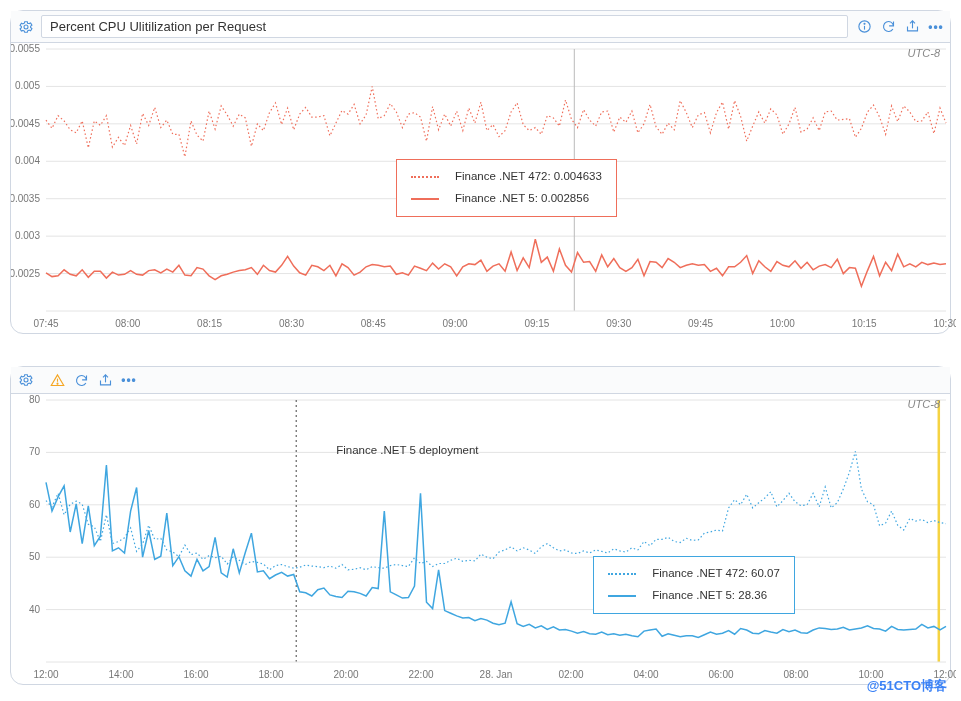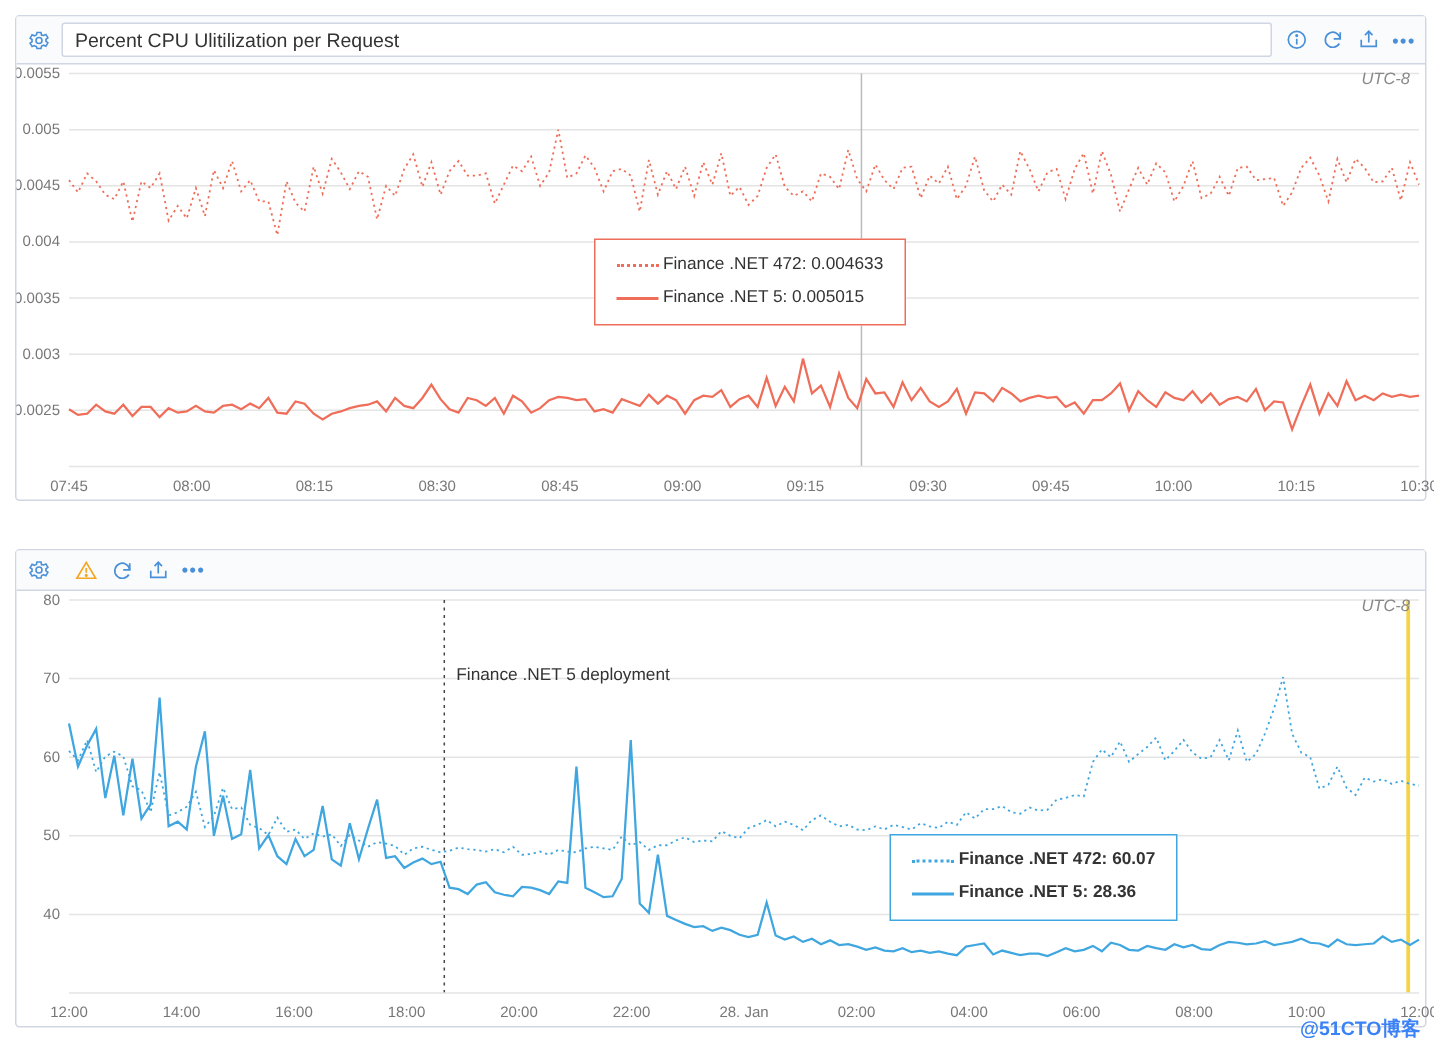--- a/index.html
+++ b/index.html
@@ -2,21 +2,21 @@
 <html><head>
 <meta charset="utf-8">
 <style>
   * { box-sizing: border-box; }
   body {
     margin: 0; padding: 10px 10px 20px 10px;
     font-family: -apple-system, BlinkMacSystemFont, "Segoe UI", Arial, sans-serif;
     font-size: 12px; color: #333; background: #fff; width: 961px;
   }
   .panel {
-    border: 1px solid #d0d7e2; border-radius: 3px; background: #fff;
+    border: 1px solid #d0d7e2; border-radius: 13px; background: #fff;
     margin-bottom: 32px;
   }
   .panel-header {
     display: flex; align-items: center; padding: 4px 6px;
     border-bottom: 1px solid #d0d7e2; background: #fafbfc;
   }
   .gear-icon {
     width: 18px; height: 18px; display: flex; align-items: center; justify-content: center;
     color: #4a90d9; margin-right: 6px; flex: 0 0 auto;
   }
@@ -34,26 +34,26 @@
     position: relative; width: 100%; overflow: visible;
   }
   .chart-svg { display: block; }
   .tz-label {
     position: absolute; top: 4px; right: 10px; font-size: 11px; color: #888; font-style: italic;
   }
   .legend-box {
     position: absolute; border: 1px solid; background: #fff;
     font-size: 11.5px; line-height: 1.9; padding: 6px 14px;
   }
-  .legend-row { display: flex; align-items: center; gap: 3px; white-space: nowrap;}
+  .legend-row { display: flex; align-items: center; gap: 16px; white-space: nowrap;}
   .swatch { width: 28px; height: 0; border-top-width: 2px; }
   .swatch.dotted { border-top-style: dotted; }
   .swatch.solid  { border-top-style: solid; }
   .anno-label {
-    position: absolute; font-size: 11.5px; color: #333; background: transparent;
+    position: absolute; font-size: 11.5px; color: #333; background: transparent; margin-left: 32px;
   }
   .watermark {
     position: fixed; right: 14px; bottom: 6px; color: #3b82f6; font-size: 13px; font-weight: bold;
   }
 </style>
 </head>
 <body>
 
 <div class="panel">
   <div class="panel-header">
@@ -122,21 +122,21 @@
         <path d="M35.0 229.8 L41.0 233.6 L47.1 232.8 L53.1 226.8 L59.2 231.3 L65.2 232.8 L71.2 226.8 L77.3 234.3 L83.3 228.3 L89.4 228.3 L95.4 235.1 L101.4 229.1 L107.5 232.1 L113.5 231.3 L119.6 227.6 L125.6 231.3 L131.6 232.1 L137.7 227.6 L143.7 226.8 L149.8 229.8 L155.8 226.1 L161.8 229.1 L167.9 222.3 L173.9 232.1 L180.0 232.8 L186.0 224.6 L192.0 226.1 L198.1 232.8 L204.1 236.6 L210.2 232.8 L216.2 231.3 L222.2 229.1 L228.3 227.6 L234.3 226.8 L240.4 224.6 L246.4 231.3 L252.4 222.3 L258.5 227.6 L264.5 229.1 L270.6 222.3 L276.6 213.4 L282.7 223.1 L288.7 229.8 L294.7 232.1 L300.8 222.3 L306.8 223.8 L312.9 227.6 L318.9 222.3 L324.9 232.8 L331.0 220.8 L337.0 224.6 L343.1 232.1 L349.1 229.1 L355.1 223.8 L361.2 221.6 L367.2 222.3 L373.3 223.8 L379.3 223.1 L385.3 231.3 L391.4 229.8 L397.4 232.1 L403.5 223.1 L409.5 225.3 L415.5 227.6 L421.6 220.1 L427.6 226.1 L433.7 220.8 L439.7 223.8 L445.7 232.8 L451.8 223.8 L457.8 220.8 L463.9 221.6 L469.9 217.1 L475.9 228.3 L482.0 223.1 L488.0 220.8 L494.1 228.3 L500.1 208.9 L506.1 227.6 L512.2 214.9 L518.2 224.6 L524.3 196.1 L530.3 219.3 L536.3 214.1 L542.4 228.3 L548.4 205.9 L554.5 222.3 L560.5 229.1 L566.5 209.6 L572.6 219.3 L578.6 218.6 L584.7 228.3 L590.7 211.9 L596.7 223.8 L602.8 215.6 L608.8 224.6 L614.9 228.3 L620.9 224.6 L626.9 216.3 L633.0 232.8 L639.0 218.6 L645.1 219.3 L651.1 224.6 L657.1 215.6 L663.2 219.3 L669.2 224.6 L675.3 222.3 L681.3 220.8 L687.3 222.3 L693.4 221.6 L699.4 228.3 L705.5 225.3 L711.5 232.8 L717.6 223.8 L723.6 223.8 L729.6 219.3 L735.7 212.6 L741.7 230.6 L747.8 217.8 L753.8 223.8 L759.8 228.3 L765.9 218.6 L771.9 222.3 L778.0 223.8 L784.0 217.8 L790.0 225.3 L796.1 219.3 L802.1 226.8 L808.2 223.1 L814.2 221.6 L820.2 224.6 L826.3 216.3 L832.3 230.6 L838.4 224.6 L844.4 225.3 L850.4 243.3 L856.5 227.6 L862.5 213.4 L868.6 232.8 L874.6 219.3 L880.6 227.6 L886.7 211.1 L892.7 223.8 L898.8 220.8 L904.8 223.8 L910.8 219.3 L916.9 221.6 L922.9 220.1 L929.0 221.6 L935.0 220.8 " fill="none" stroke="#ef6e5a" stroke-width="1.5"></path>
         <line x1="35" y1="268" x2="935" y2="268" stroke="#e4e4e4"></line>
       </svg>
     <div class="legend-box" id="legend1" style="left: 41%; top: 40%; border-color: rgb(239, 110, 90);">
       <div class="legend-row">
         <span class="swatch dotted" id="sw1a" style="border-color: rgb(239, 110, 90);"></span>
         <span>Finance .NET 472: 0.004633</span>
       </div>
       <div class="legend-row">
         <span class="swatch solid" id="sw1b" style="border-color: rgb(239, 110, 90);"></span>
-        <span>Finance .NET 5: 0.005015</span>
+        <span>Finance .NET 5: 0.002856</span>
       </div>
     </div>
   </div>
 </div>
 
 <div class="panel">
   <div class="panel-header">
     <span class="gear-icon">
       <svg viewBox="0 0 24 24" width="16" height="16" fill="none" stroke="currentColor" stroke-width="1.6">
           <circle cx="12" cy="12" r="3"></circle>
@@ -192,21 +192,21 @@
         <text x="710" y="284" text-anchor="middle" font-size="10" fill="#777">06:00</text>
         <text x="785" y="284" text-anchor="middle" font-size="10" fill="#777">08:00</text>
         <text x="860" y="284" text-anchor="middle" font-size="10" fill="#777">10:00</text>
         <text x="935" y="284" text-anchor="middle" font-size="10" fill="#777">12:00</text>
         <line x1="285.20000000000005" y1="6" x2="285.20000000000005" y2="268" stroke="#444" stroke-width="1" stroke-dasharray="2 3"></line>
         <line x1="927.8" y1="6" x2="927.8" y2="268" stroke="#f5d342" stroke-width="2.5"></line>
         <path d="M35.0 106.6 L41.0 112.9 L47.1 99.3 L53.1 120.8 L59.2 110.3 L65.2 107.1 L71.2 110.3 L77.3 130.2 L83.3 132.8 L89.4 147.5 L95.4 120.8 L101.4 149.6 L107.5 147.5 L113.5 143.8 L119.6 133.9 L125.6 157.4 L131.6 150.1 L137.7 131.2 L143.7 145.4 L149.8 144.3 L155.8 155.9 L161.8 158.0 L167.9 162.7 L173.9 151.1 L180.0 160.6 L186.0 159.0 L192.0 165.3 L198.1 161.6 L204.1 163.7 L210.2 162.2 L216.2 170.0 L222.2 162.7 L228.3 166.3 L234.3 170.5 L240.4 167.4 L246.4 168.4 L252.4 170.0 L258.5 175.8 L264.5 171.6 L270.6 170.5 L276.6 172.6 L282.7 174.2 L288.7 173.2 L294.7 171.1 L300.8 172.1 L306.8 172.6 L312.9 173.7 L318.9 172.1 L324.9 174.2 L331.0 170.5 L337.0 175.8 L343.1 175.3 L349.1 173.7 L355.1 175.8 L361.2 172.6 L367.2 173.7 L373.3 174.2 L379.3 171.6 L385.3 170.5 L391.4 171.6 L397.4 172.6 L403.5 163.7 L409.5 169.5 L415.5 167.4 L421.6 172.6 L427.6 169.5 L433.7 169.5 L439.7 166.3 L445.7 164.2 L451.8 167.4 L457.8 166.3 L463.9 166.9 L469.9 160.1 L475.9 163.2 L482.0 164.8 L488.0 158.0 L494.1 155.9 L500.1 152.7 L506.1 156.9 L512.2 153.8 L518.2 155.9 L524.3 159.5 L530.3 152.7 L536.3 149.6 L542.4 153.8 L548.4 156.9 L554.5 155.9 L560.5 159.0 L566.5 159.5 L572.6 156.9 L578.6 159.0 L584.7 155.9 L590.7 157.4 L596.7 159.0 L602.8 154.8 L608.8 156.9 L614.9 158.0 L620.9 153.8 L626.9 155.9 L633.0 147.5 L639.0 151.7 L645.1 145.4 L651.1 145.4 L657.1 143.3 L663.2 147.5 L669.2 148.5 L675.3 144.3 L681.3 146.4 L687.3 145.9 L693.4 139.1 L699.4 138.0 L705.5 136.0 L711.5 137.0 L717.6 113.9 L723.6 105.6 L729.6 110.8 L735.7 100.3 L741.7 113.9 L747.8 108.7 L753.8 104.0 L759.8 97.7 L765.9 112.9 L771.9 106.6 L778.0 99.3 L784.0 107.7 L790.0 111.8 L796.1 110.8 L802.1 99.3 L808.2 112.9 L814.2 93.0 L820.2 113.9 L826.3 108.7 L832.3 95.1 L838.4 78.3 L844.4 57.4 L850.4 95.1 L856.5 107.7 L862.5 110.8 L868.6 131.8 L874.6 129.1 L880.6 117.1 L886.7 131.2 L892.7 136.0 L898.8 124.4 L904.8 127.0 L910.8 125.5 L916.9 128.6 L922.9 126.5 L929.0 128.6 L935.0 129.7 " fill="none" stroke="#3fa6e0" stroke-width="1.2" stroke-dasharray="1.5 2.5"></path>
         <path d="M35.0 88.3 L41.0 117.1 L47.1 102.9 L53.1 91.9 L59.2 138.0 L65.2 109.8 L71.2 149.6 L77.3 111.8 L83.3 151.7 L89.4 142.2 L95.4 71.0 L101.4 156.9 L107.5 153.8 L113.5 159.0 L119.6 117.1 L125.6 93.5 L131.6 163.2 L137.7 136.5 L143.7 165.3 L149.8 162.2 L155.8 119.2 L161.8 171.6 L167.9 162.7 L173.9 176.8 L180.0 182.1 L186.0 165.3 L192.0 176.8 L198.1 172.6 L204.1 143.3 L210.2 178.9 L216.2 183.1 L222.2 154.8 L228.3 178.9 L234.3 158.5 L240.4 139.1 L246.4 177.9 L252.4 176.8 L258.5 184.7 L264.5 181.0 L270.6 178.4 L276.6 182.1 L282.7 180.5 L288.7 197.8 L294.7 198.8 L300.8 202.0 L306.8 195.7 L312.9 194.1 L318.9 200.9 L324.9 202.5 L331.0 203.5 L337.0 197.3 L343.1 197.8 L349.1 199.4 L355.1 202.0 L361.2 193.6 L367.2 194.6 L373.3 117.1 L379.3 197.8 L385.3 200.9 L391.4 204.1 L397.4 203.5 L403.5 192.0 L409.5 99.3 L415.5 208.3 L421.6 214.6 L427.6 175.8 L433.7 216.6 L439.7 219.3 L445.7 221.9 L451.8 224.0 L457.8 223.5 L463.9 226.6 L469.9 224.5 L475.9 226.1 L482.0 229.2 L488.0 230.8 L494.1 229.2 L500.1 207.7 L506.1 229.7 L512.2 232.4 L518.2 230.3 L524.3 233.9 L530.3 231.8 L536.3 235.5 L542.4 232.9 L548.4 236.0 L554.5 235.5 L560.5 237.1 L566.5 239.2 L572.6 237.6 L578.6 239.7 L584.7 240.2 L590.7 238.1 L596.7 240.8 L602.8 239.7 L608.8 241.3 L614.9 240.2 L620.9 241.8 L626.9 242.8 L633.0 237.1 L639.0 236.0 L645.1 235.0 L651.1 242.3 L657.1 239.7 L663.2 241.3 L669.2 242.8 L675.3 241.8 L681.3 241.8 L687.3 243.4 L693.4 240.8 L699.4 238.1 L705.5 240.2 L711.5 239.2 L717.6 236.6 L723.6 240.2 L729.6 234.5 L735.7 236.0 L741.7 239.2 L747.8 239.7 L753.8 236.6 L759.8 238.1 L765.9 239.2 L771.9 235.5 L778.0 237.6 L784.0 236.0 L790.0 238.7 L796.1 239.2 L802.1 236.0 L808.2 233.9 L814.2 234.5 L820.2 235.5 L826.3 235.0 L832.3 233.4 L838.4 236.0 L844.4 235.0 L850.4 233.9 L856.5 231.8 L862.5 234.5 L868.6 235.0 L874.6 237.1 L880.6 232.4 L886.7 235.5 L892.7 236.0 L898.8 235.5 L904.8 235.0 L910.8 230.3 L916.9 233.9 L922.9 232.4 L929.0 236.0 L935.0 232.4 " fill="none" stroke="#3fa6e0" stroke-width="1.5"></path>
         <line x1="35" y1="268" x2="935" y2="268" stroke="#e4e4e4"></line>
       </svg>
-    <div class="legend-box" id="legend2" style="left: 62%; top: 56%; border-color: rgb(63, 166, 224); font-weight: bold;">
+    <div class="legend-box" id="legend2" style="left: 62%; top: 56%; border-color: rgb(63, 166, 224);">
       <div class="legend-row">
         <span class="swatch dotted" id="sw2a" style="border-color: rgb(63, 166, 224);"></span>
         <span>Finance .NET 472: 60.07</span>
       </div>
       <div class="legend-row">
         <span class="swatch solid" id="sw2b" style="border-color: rgb(63, 166, 224);"></span>
         <span>Finance .NET 5: 28.36</span>
       </div>
     </div>
     <div class="anno-label" id="anno2" style="left: 293.2px; top: 50px;">Finance .NET 5 deployment</div>

